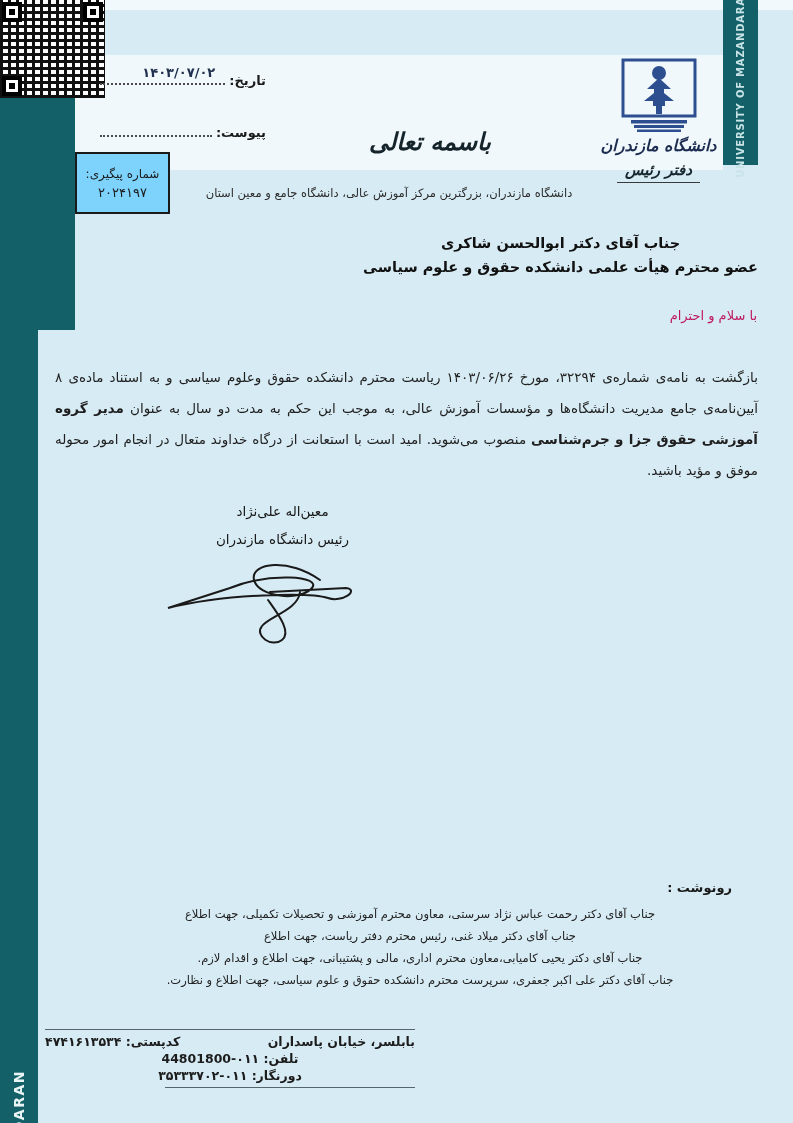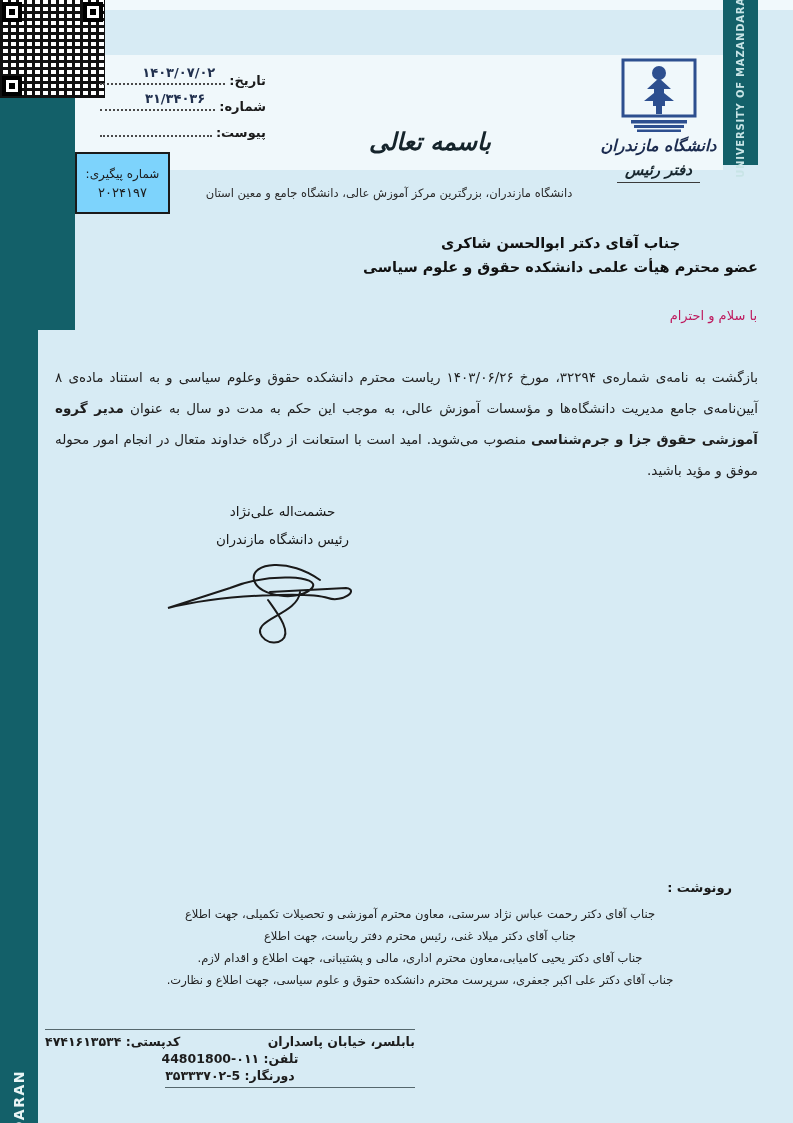--- a/index.html
+++ b/index.html
@@ -101,26 +101,20 @@
     <div class="finder tr"></div>
     <div class="finder bl"></div>
   </div>
 
   <div class="field-row row-date">
     <span class="field-label">تاریخ:</span>
     <span class="field-dots">
       <span class="field-value">۱۴۰۳/۰۷/۰۲</span>
     </span>
   </div>
-  <div class="field-row row-num">
-    <span class="field-label">شماره:</span>
-    <span class="field-dots">
-      <span class="field-value">۳۱/۳۴۰۳۶</span>
-    </span>
-  </div>
   <div class="field-row row-att">
     <span class="field-label">پیوست:</span>
     <span class="field-dots">
       <span class="field-value"></span>
     </span>
   </div>
 
   <div class="track-box">
     <span class="track-label">شماره پیگیری:</span>
     <span class="track-num">۲۰۲۴۱۹۷</span>
@@ -146,21 +140,21 @@
 
   <div class="recipient">
     <div class="l1">جناب آقای دکتر ابوالحسن شاکری</div>
     <div class="l2">عضو محترم هیأت علمی دانشکده حقوق و علوم سیاسی</div>
   </div>
   <div class="salutation">با سلام و احترام</div>
 
   <p class="body-text"><span>بازگشت به نامه‌ی شماره‌ی ۳۲۲۹۴، مورخ ۱۴۰۳/۰۶/۲۶ ریاست محترم دانشکده حقوق وعلوم سیاسی و به استناد ماده‌ی ۸ آیین‌نامه‌ی جامع مدیریت دانشگاه‌ها و مؤسسات آموزش عالی، به موجب این حکم به مدت دو سال به عنوان </span><b>مدیر گروه آموزشی حقوق جزا و جرم‌شناسی</b><span> منصوب می‌شوید. امید است با استعانت از درگاه خداوند متعال در انجام امور محوله موفق و مؤید باشید.</span></p>
 
   <div class="signer">
-    <div class="name">حشمت‌اله علی‌نژاد</div>
+    <div class="name">معین‌اله علی‌نژاد</div>
     <div class="title">رئیس دانشگاه مازندران</div>
   </div>
   <svg class="sig-svg" width="230" height="100" viewBox="0 0 230 100">
     <path d="M 170,28 C 140,6 100,10 104,28 C 108,45 150,50 162,36 C 172,24 120,20 80,36 L 18,56 C 75,42 160,40 178,46 C 192,51 210,38 196,36 L 120,40" fill="none" stroke="#1a1a1a" stroke-width="2" stroke-linecap="round"></path>
     <path d="M 150,40 C 148,58 120,64 112,74 C 104,84 122,96 132,88 C 142,80 128,62 118,48" fill="none" stroke="#1a1a1a" stroke-width="2" stroke-linecap="round"></path>
   </svg>
 
   <div class="cc-label">رونوشت :</div>
   <div class="cc-list">
     <div>جناب آقای دکتر رحمت عباس نژاد سرستی، معاون محترم آموزشی و تحصیلات تکمیلی، جهت اطلاع</div>
@@ -177,18 +171,18 @@
         <span>کدپستی:</span>
         <span>۴۷۴۱۶۱۳۵۳۴</span>
       </span>
     </div>
     <div class="line2">
       <span>تلفن:</span>
       <span>۰۱۱-44801800</span>
     </div>
     <div class="line3">
       <span>دورنگار:</span>
-      <span>5-۳۵۳۳۳۷۰۲</span>
+      <span>۰۱۱-۳۵۳۳۳۷۰۲</span>
     </div>
     <div class="rule-bottom"></div>
   </div>
 
 </div>
 
 </body></html>

